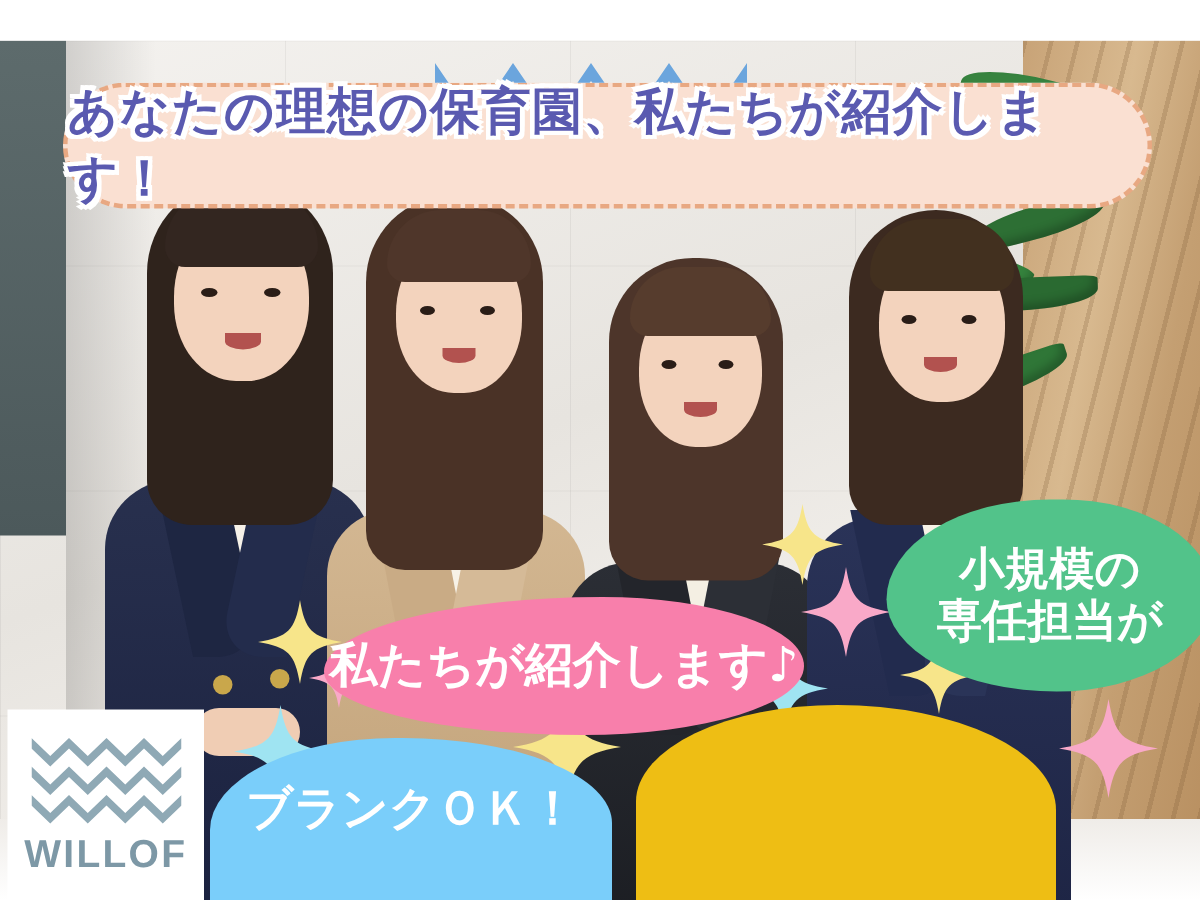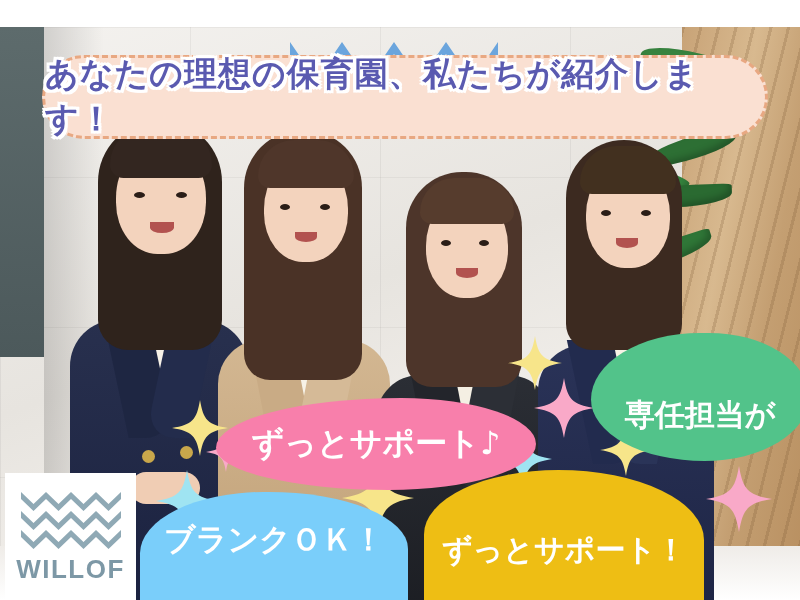--- a/index.html
+++ b/index.html
@@ -235,38 +235,37 @@
     <svg width="66" height="66" viewBox="0 0 100 100">
         <path d="M50 0 C56 36 64 44 100 50 C64 56 56 64 50 100 C44 64 36 56 0 50 C36 44 44 36 50 0Z" fill="#f9a9c8"></path>
       </svg>
   </div>
 
   <div class="banner">
     <div class="banner-text">あなたの理想の保育園、私たちが紹介します！</div>
   </div>
 
   <div class="bubble b-pink">
-    <span>ずっとサポート♪</span>
+    <span>私たちが紹介します♪</span>
   </div>
 
   <div class="bubble b-green">
     <span>
-      <br>
+      <span>小規模の</span><br>
       <span>専任担当が</span>
     </span>
   </div>
 
   <div class="bubble b-blue">
     <span style="position:relative;top:-12px;">ブランクＯＫ！</span>
   </div>
 
   <div class="bubble b-yellow">
     <span style="position:relative;top:-8px;">
       <br>
-      <span>ずっとサポート！</span>
     </span>
   </div>
 
   <div class="logo">
     <svg class="zigs" viewBox="0 0 100 62">
       <g fill="#8fa9b5">
         <path d="M0 4 L12.5 16 L25 4 L37.5 16 L50 4 L62.5 16 L75 4 L87.5 16 L100 4 L100 11 L87.5 23 L75 11 L62.5 23 L50 11 L37.5 23 L25 11 L12.5 23 L0 11 Z"></path>
         <path d="M0 23 L12.5 35 L25 23 L37.5 35 L50 23 L62.5 35 L75 23 L87.5 35 L100 23 L100 30 L87.5 42 L75 30 L62.5 42 L50 30 L37.5 42 L25 30 L12.5 42 L0 30 Z"></path>
         <path d="M0 42 L12.5 54 L25 42 L37.5 54 L50 42 L62.5 54 L75 42 L87.5 54 L100 42 L100 49 L87.5 61 L75 49 L62.5 61 L50 49 L37.5 61 L25 49 L12.5 61 L0 49 Z"></path>
       </g>

